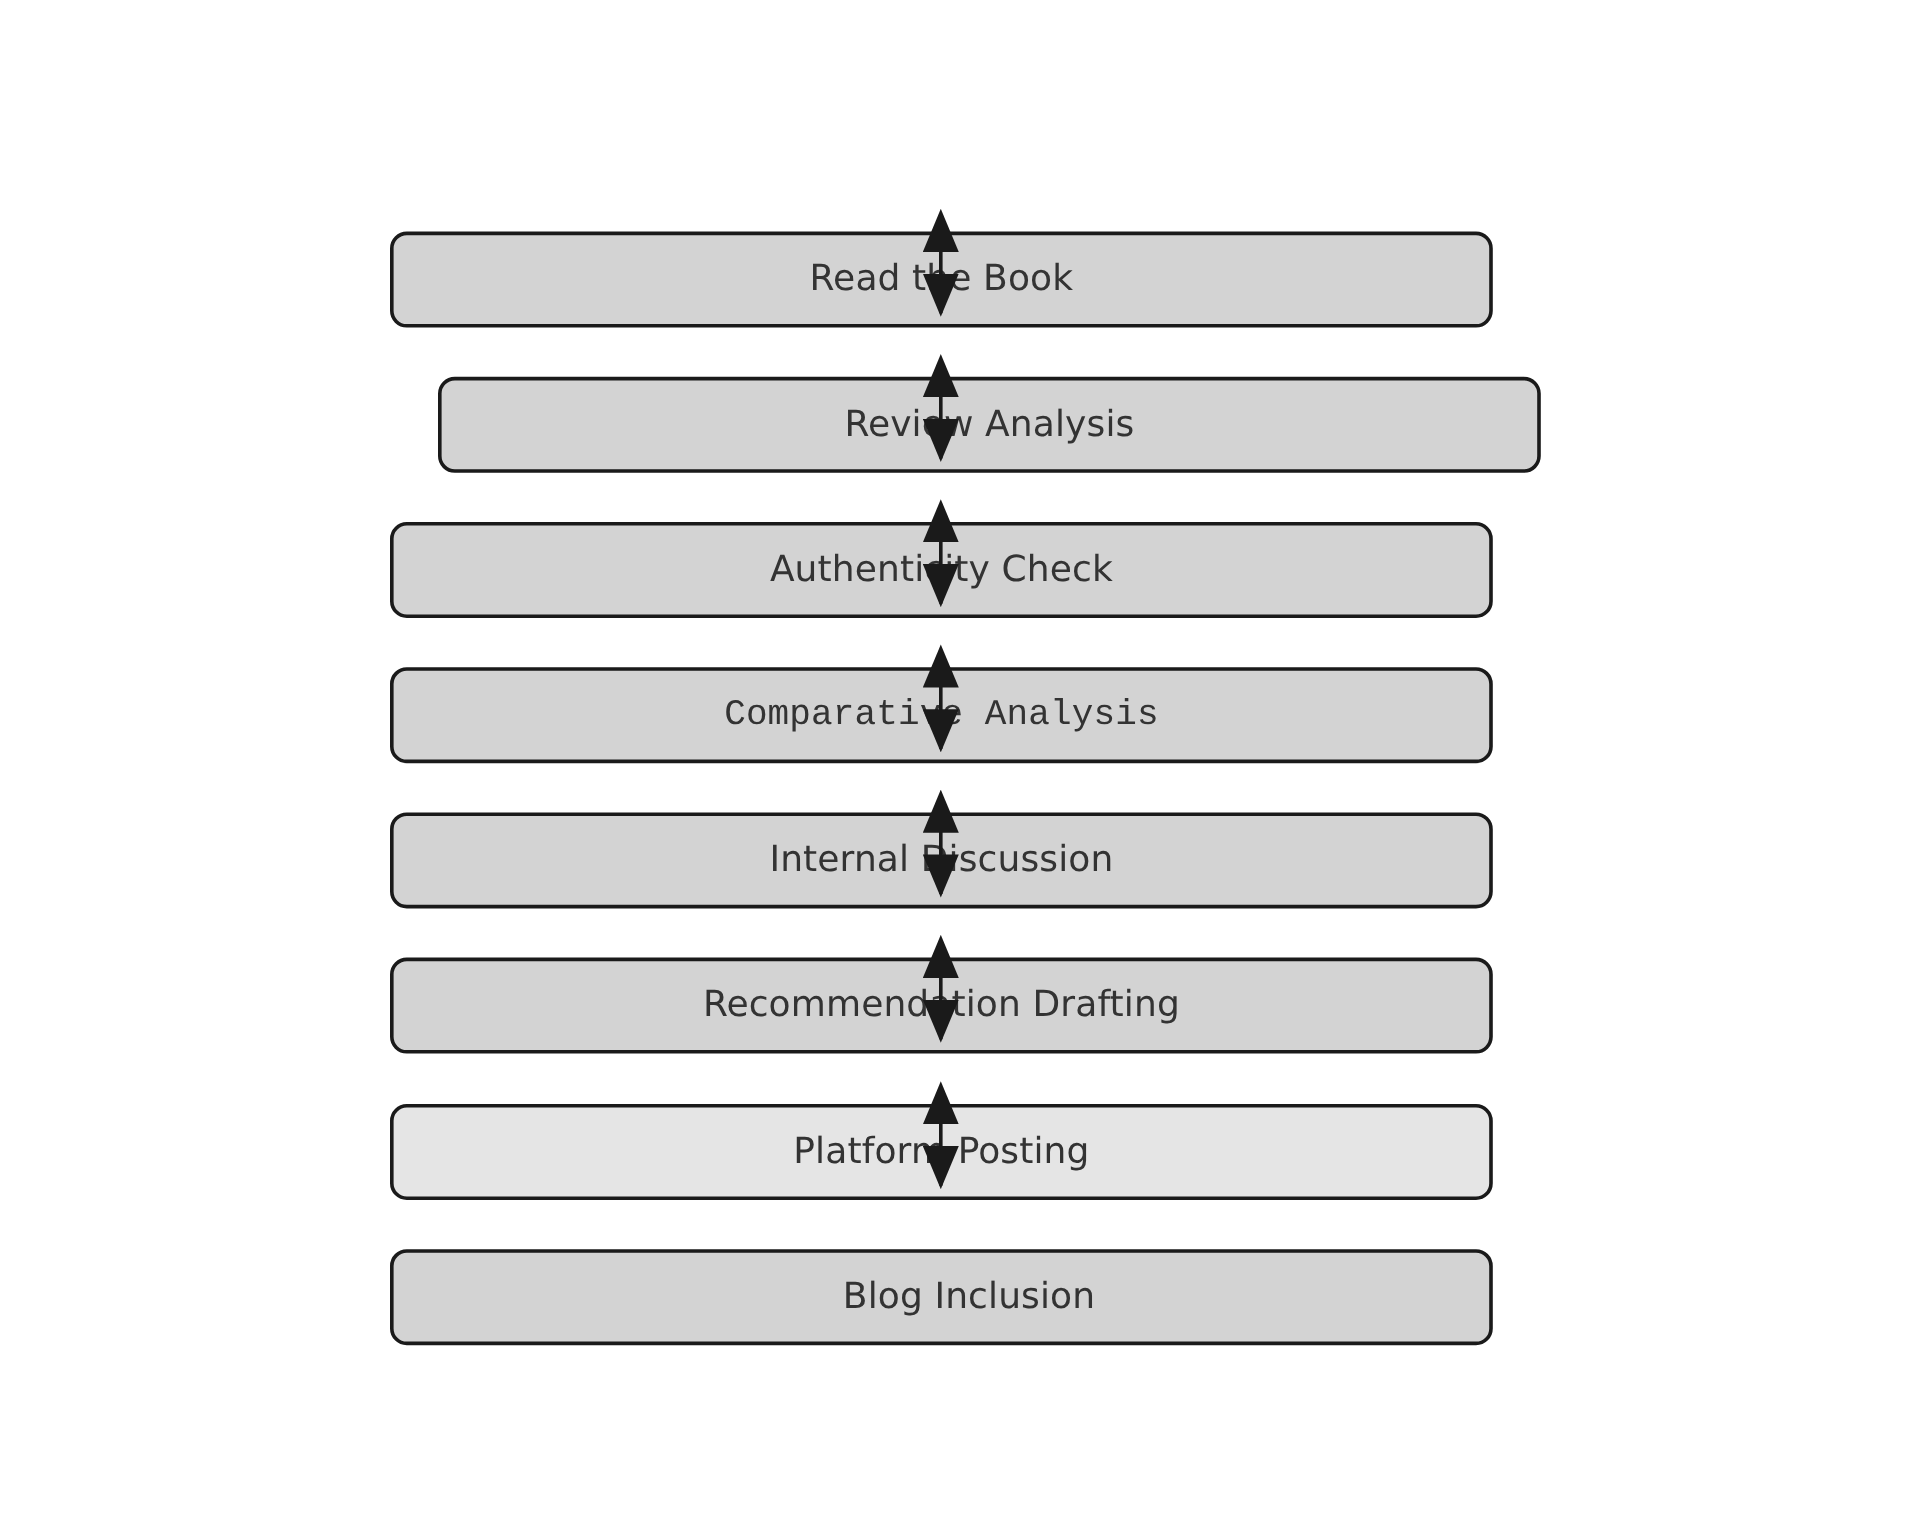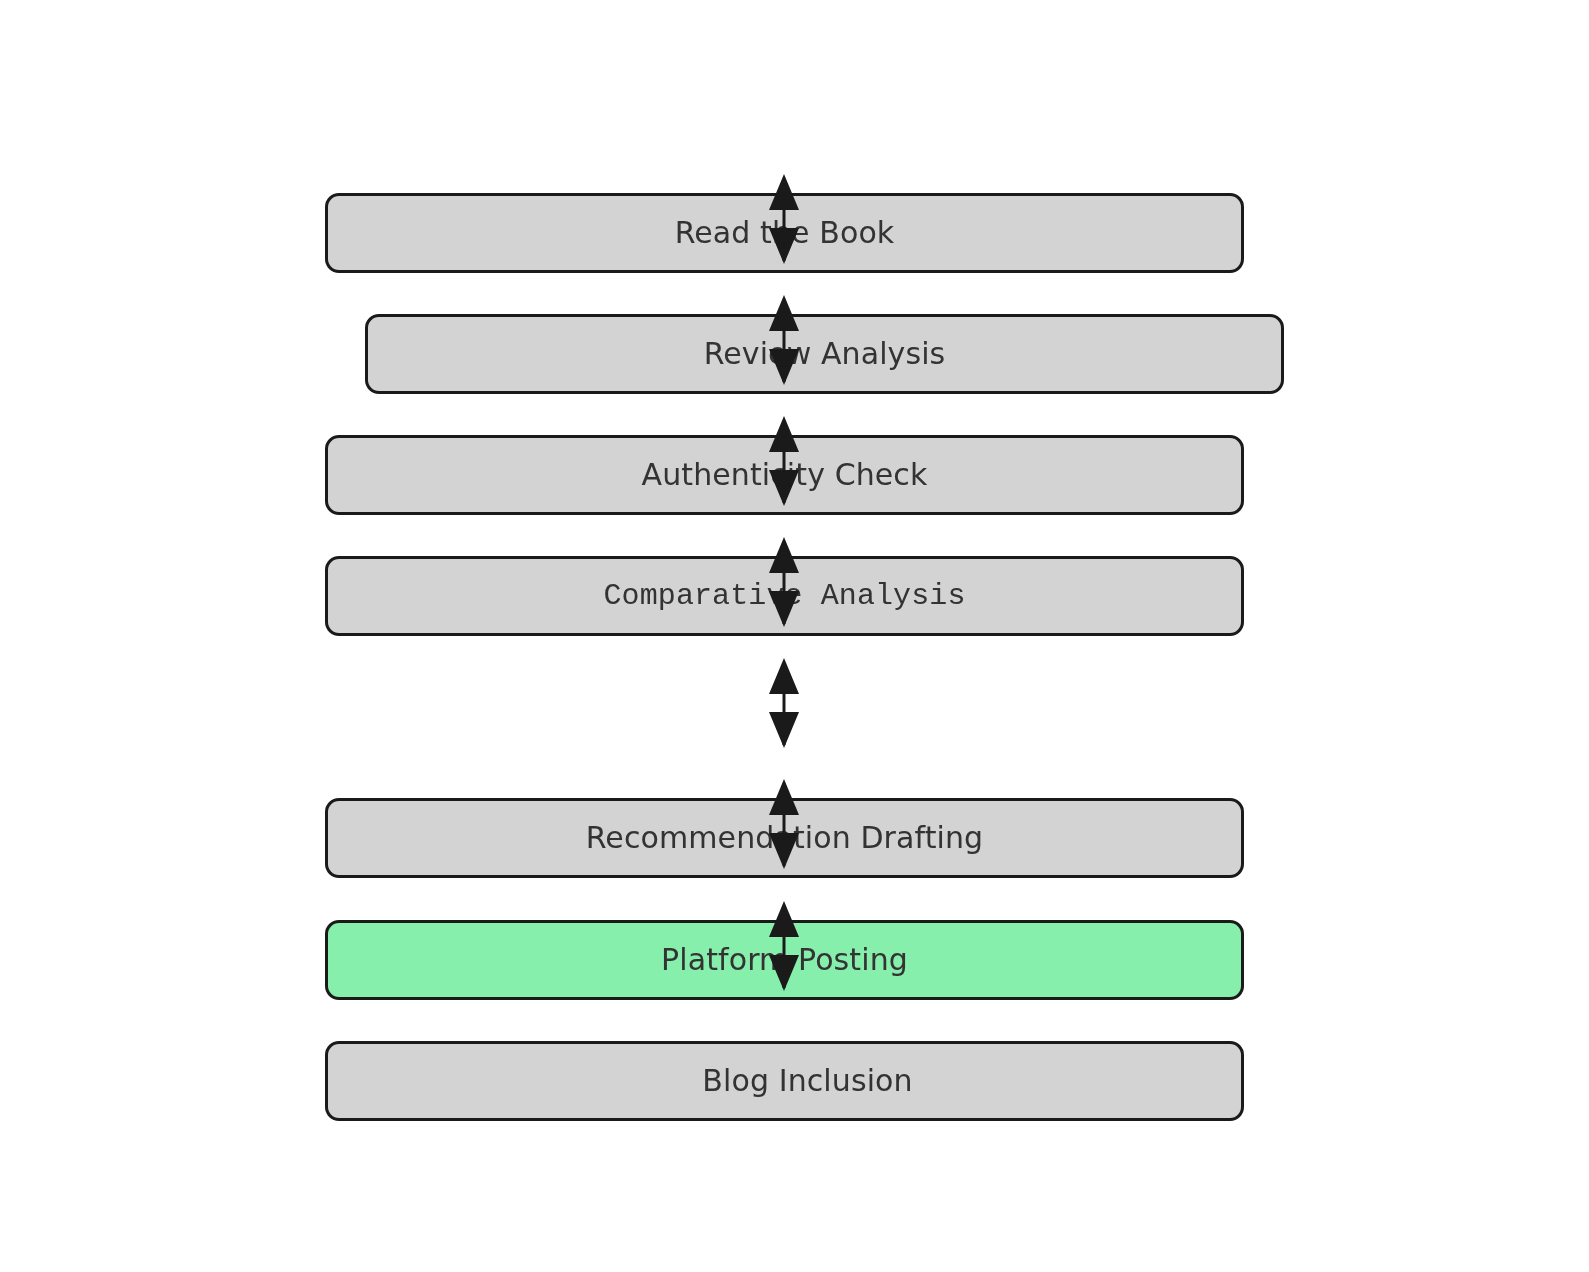--- a/index.html
+++ b/index.html
@@ -65,24 +65,27 @@
       </div>
       <div class="node" style="left: 325px; top: 314px; width: 919px; height: 80px; background: rgb(211, 211, 211); border-color: rgb(26, 26, 26); margin-left: 40px;">
         <span class="node-label" style="color: rgb(51, 51, 51);">Review Analysis</span>
       </div>
       <div class="node" style="left: 325px; top: 435px; width: 919px; height: 80px; background: rgb(211, 211, 211); border-color: rgb(26, 26, 26);">
         <span class="node-label" style="color: rgb(51, 51, 51);">Authenticity Check</span>
       </div>
       <div class="node" style="left: 325px; top: 556px; width: 919px; height: 80px; background: rgb(211, 211, 211); border-color: rgb(26, 26, 26); font-family: Liberation Mono, monospace;">
         <span class="node-label" style="color: rgb(51, 51, 51);">Comparative Analysis</span>
       </div>
+      <div class="node" style="left: 325px; top: 677px; width: 919px; height: 80px; background: rgb(211, 211, 211); border-color: rgb(26, 26, 26);">
+        <span class="node-label" style="color: rgb(51, 51, 51);">Internal Discussion</span>
+      </div>
       <div class="node" style="left: 325px; top: 798px; width: 919px; height: 80px; background: rgb(211, 211, 211); border-color: rgb(26, 26, 26);">
         <span class="node-label" style="color: rgb(51, 51, 51);">Recommendation Drafting</span>
       </div>
-      <div class="node" style="left: 325px; top: 920px; width: 919px; height: 80px; background: #86efac; border-color: rgb(26, 26, 26);">
+      <div class="node" style="left: 325px; top: 920px; width: 919px; height: 80px; background: #e5e5e5; border-color: rgb(26, 26, 26);">
         <span class="node-label" style="color: rgb(51, 51, 51);">Platform Posting</span>
       </div>
       <div class="node" style="left: 325px; top: 1041px; width: 919px; height: 80px; background: rgb(211, 211, 211); border-color: rgb(26, 26, 26); padding-left: 46px;">
         <span class="node-label" style="color: rgb(51, 51, 51);">Blog Inclusion</span>
       </div>
     </div>
   <svg id="edge-layer" viewBox="0 0 1589 1272" width="1589" height="1272" xmlns="http://www.w3.org/2000/svg">
     <defs>
       <marker id="arrowhead-down" markerWidth="12" markerHeight="10" refX="1" refY="5" orient="auto-start-reverse" markerUnits="strokeWidth">
         <path d="M 0 0 L 12 5 L 0 10 z" fill="#1a1a1a"></path>

